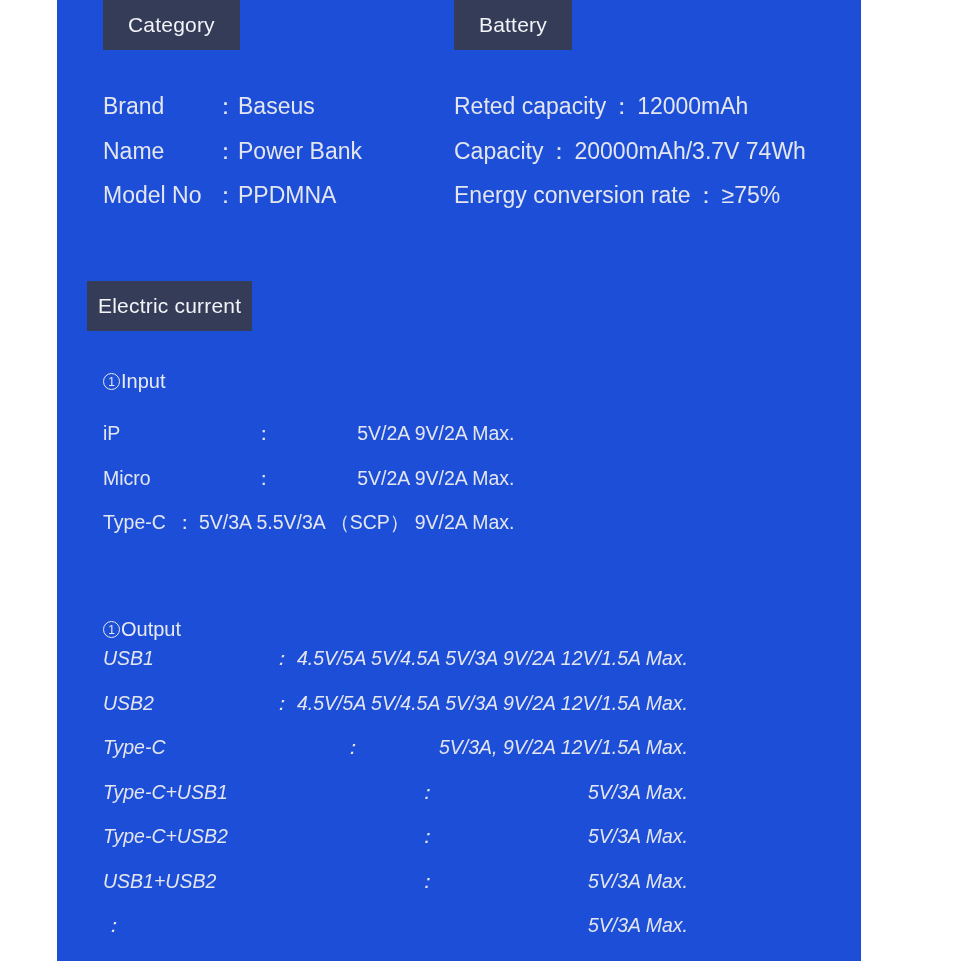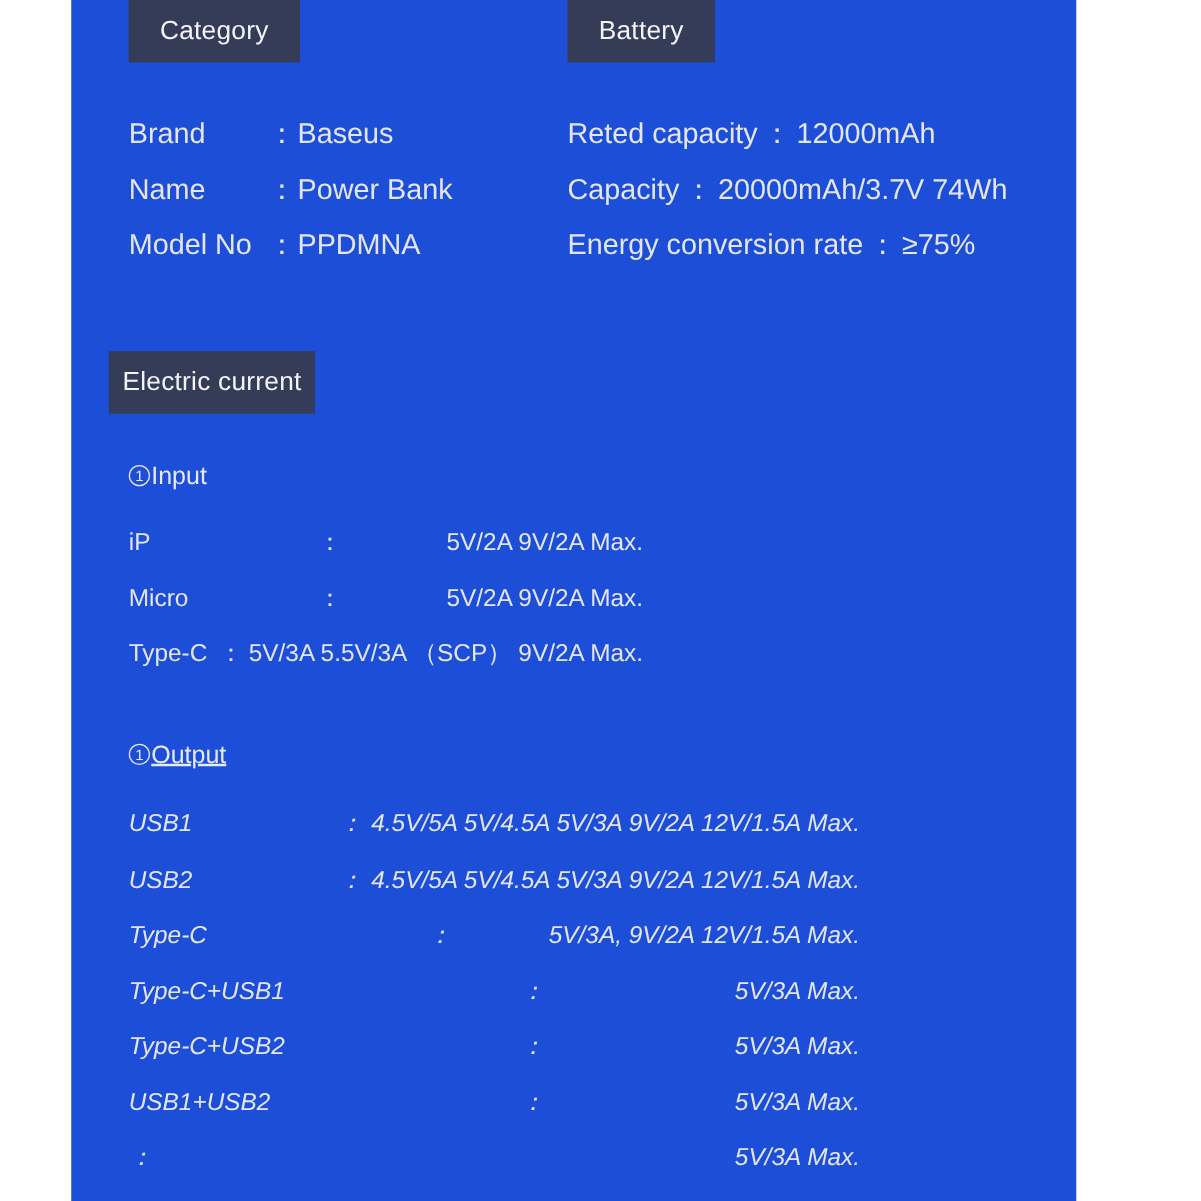--- a/index.html
+++ b/index.html
@@ -94,21 +94,21 @@
   }
 
   .sub-heading {
     position: absolute;
     left: 46px;
     font-size: 20px;
     color: #e7eaf1;
     white-space: nowrap;
   }
   #input-heading  { top: 370px; }
-  #output-heading { top: 593px; text-decoration: underline; }
+  #output-heading { top: 618px; }
 
   .circled {
     display: inline-block;
     width: 17px;
     height: 17px;
     border: 1.6px solid #e7eaf1;
     border-radius: 50%;
     font-size: 12px;
     line-height: 16px;
     text-align: center;

